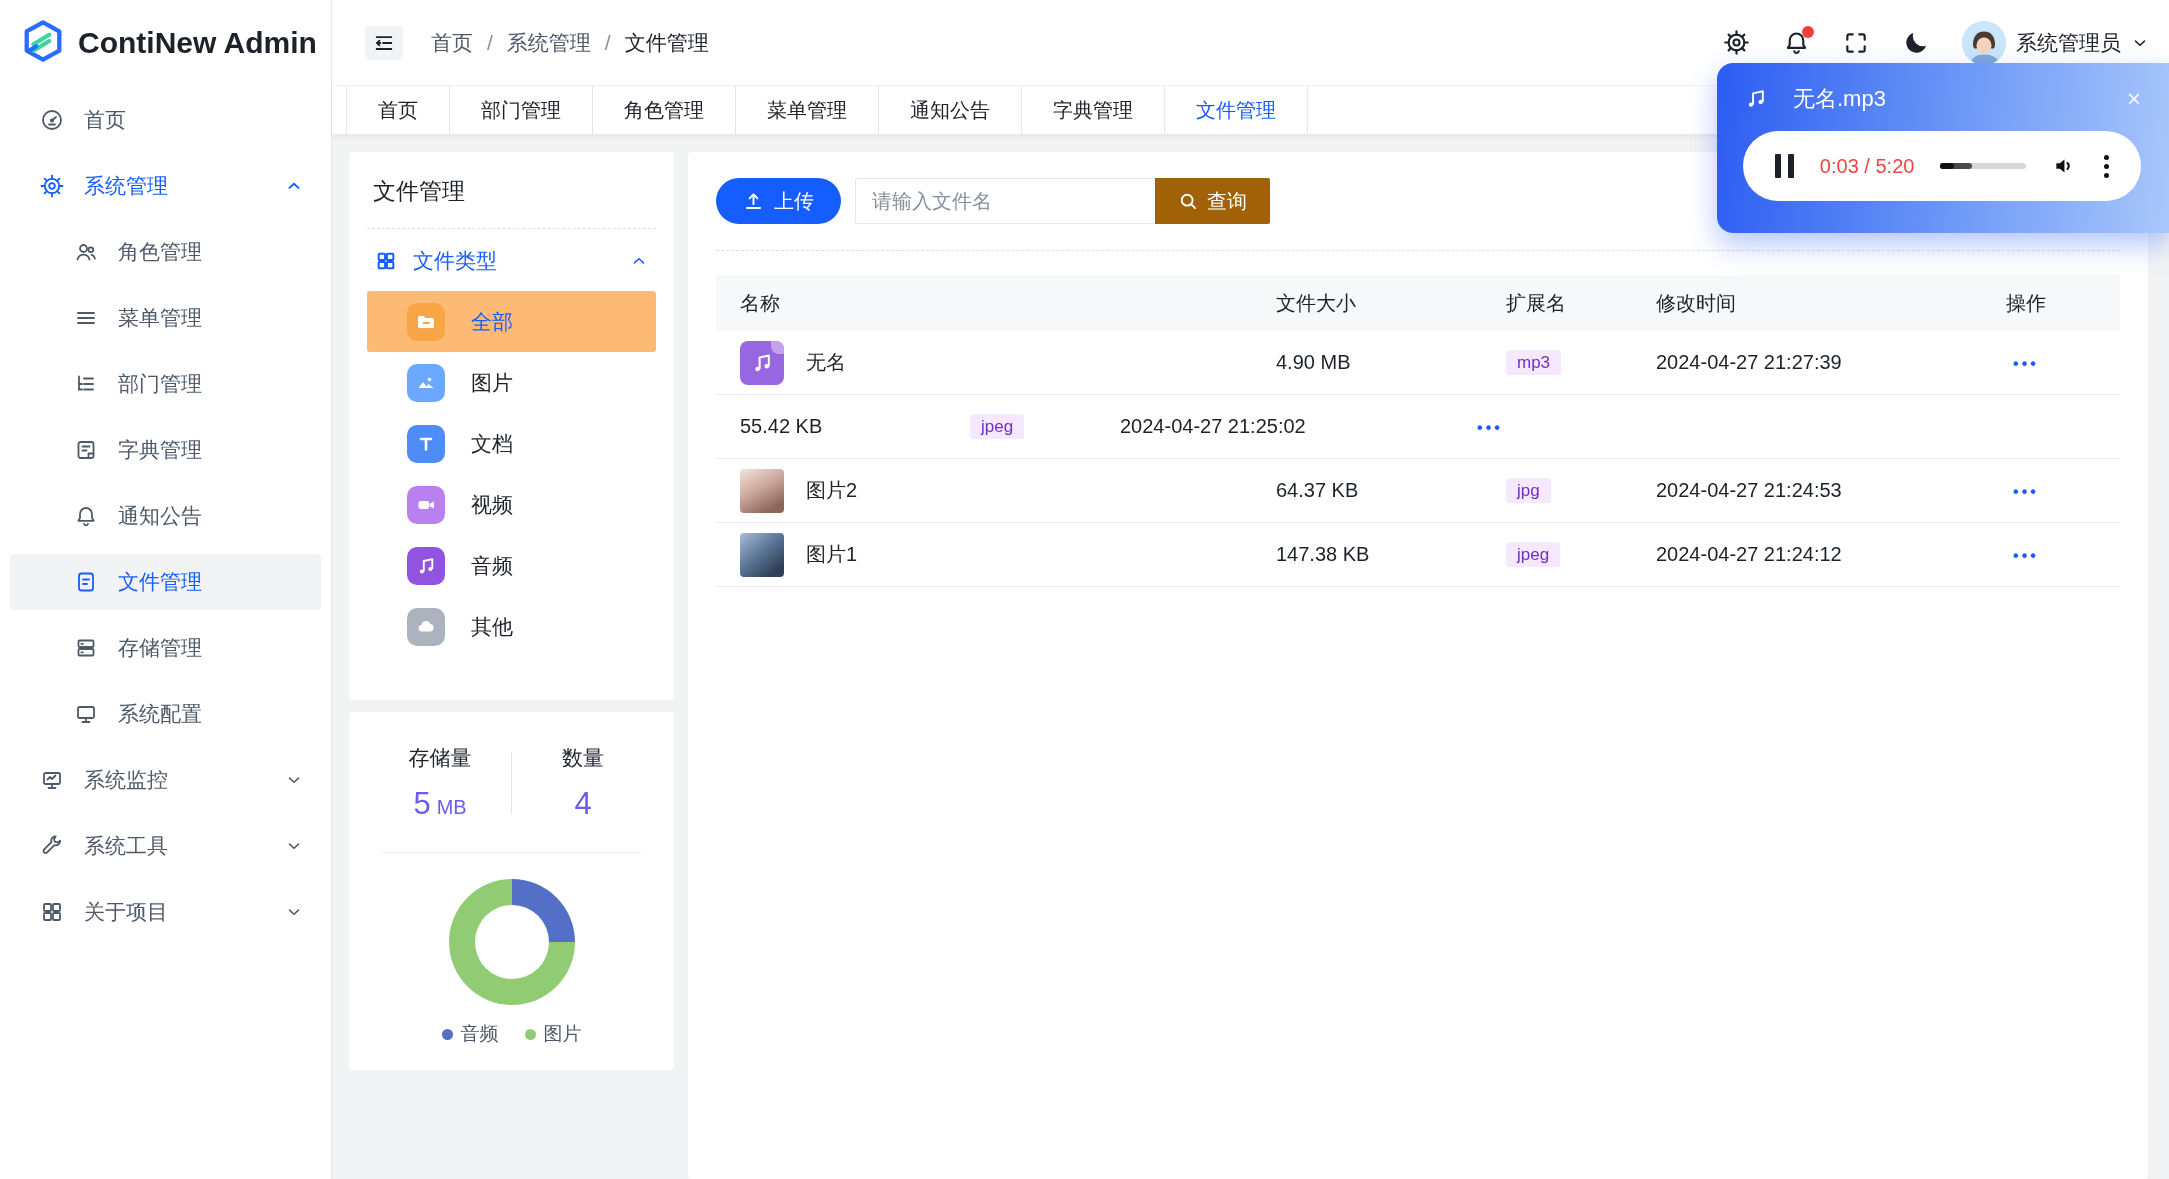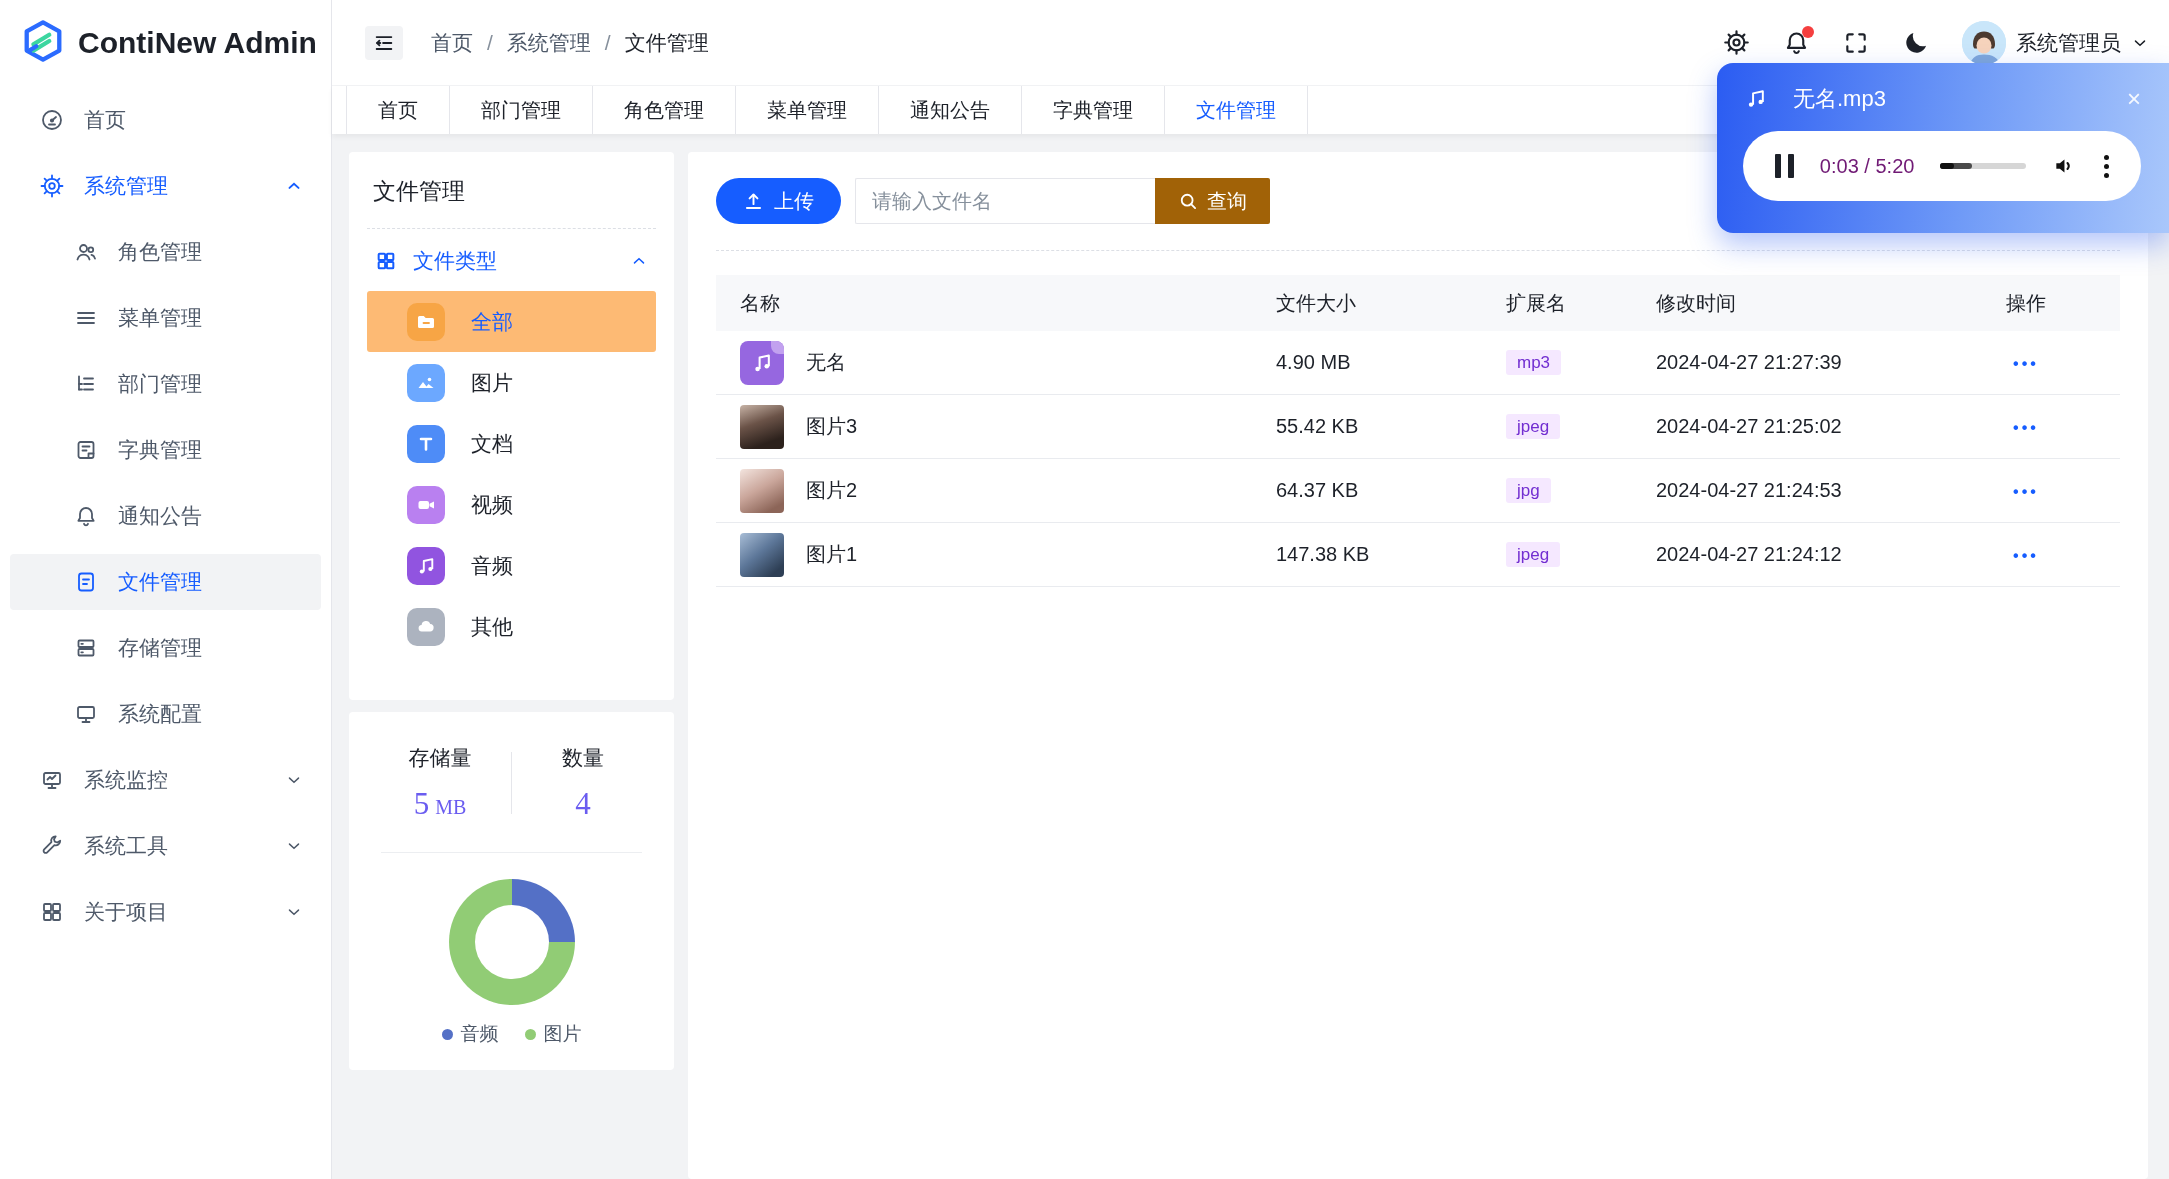--- a/index.html
+++ b/index.html
@@ -64,21 +64,21 @@
     border-radius:3px; font-size:21px; color:#1d2129; cursor:pointer; }
   .type-item.selected { background:#fdba74; color:#165dff; }
   .type-badge { width:38px; height:38px; border-radius:10px; display:flex; align-items:center;
     justify-content:center; flex:none; }
   .type-badge svg { width:24px; height:24px; }
 
   .stats-card { height:358px; padding:32px 20px 0; }
   .stats-row { display:flex; align-items:stretch; text-align:center; }
   .stat { flex:1; }
   .stat-label { font-size:21px; color:#1d2129; }
-  .stat-value { margin-top:14px; color:#6a5cf0;font-family:Liberation Serif, serif; }
+  .stat-value { margin-top:14px; color:#6a5cf0; }
   .stat-num { font-size:31px; }
   .stat-unit { font-size:20px; margin-left:6px; }
   .v-div { width:1px; background:#e5e6eb; margin:8px 0; }
   .h-div { border-top:1px solid #eceef1; margin:30px 12px 0; }
   .donut-wrap { display:flex; flex-direction:column; align-items:center; margin-top:26px; }
   .donut { width:126px; height:126px; border-radius:50%; position:relative;
     background:conic-gradient(#5470c6 0 25%, #91cc75 25% 100%); }
   .donut::after { content:""; position:absolute; inset:26px; background:#fff; border-radius:50%; }
   .legend { display:flex; gap:26px; margin-top:16px; }
   .legend-item { display:flex; align-items:center; gap:8px; font-size:19px; color:#4e5969; }
@@ -124,21 +124,21 @@
     background:linear-gradient(96deg,#2b5cf2 0%,#6f9af7 55%,#a9c7fb 100%);
     box-shadow:0 12px 28px rgba(43,92,242,.35); }
   .player-head { display:flex; align-items:center; gap:24px; color:#fff; }
   .player-title { font-size:22px; font-weight:500; }
   .player-close { margin-left:auto; background:none; border:none; color:rgba(255,255,255,.9);
     font-size:24px; line-height:1; cursor:pointer; }
   .player-pill { margin-top:17px; height:70px; background:#fff; border-radius:35px;
     display:flex; align-items:center; justify-content:space-between; padding:0 32px; }
   .pause-btn { display:flex; gap:7px; background:none; border:none; cursor:pointer; }
   .pause-btn i { display:block; width:6px; height:24px; background:#1d2129; border-radius:1px; }
-  .time { font-size:20px; color:#701a75; white-space:nowrap; }
+  .time { font-size:20px; color:#ef4444; white-space:nowrap; }
   .progress { width:86px; height:6px; border-radius:3px; background:#d6d6d6; position:relative; cursor:pointer; }
   .progress .played { position:absolute; left:0; top:0; height:6px; width:32px; background:#4a4a4a; border-radius:3px; }
   .progress .knob { position:absolute; left:0; top:0; height:6px; width:14px; background:#111; border-radius:3px; }
   .pill-icon { background:none; border:none; display:flex; align-items:center; cursor:pointer; color:#111; }
   .kebab { display:flex; flex-direction:column; gap:4px; }
   .kebab i { width:5px; height:5px; border-radius:50%; background:#111; display:block; }
 </style>
 </head>
 <body>
 
@@ -521,24 +521,20 @@
             </span>
             <span>无名</span>
           </div>
           <div class="col-size">4.90 MB</div>
           <div class="col-ext"><span class="tag">mp3</span></div>
           <div class="col-time">2024-04-27 21:27:39</div>
           <div class="col-ops"><span class="ops">•••</span></div>
         </div>
 
         <div class="tbl-row">
-          <div class="col-name">
-            <span class="thumb ph3"></span>
-            <span>图片3</span>
-          </div>
           <div class="col-size">55.42 KB</div>
           <div class="col-ext"><span class="tag">jpeg</span></div>
           <div class="col-time">2024-04-27 21:25:02</div>
           <div class="col-ops"><span class="ops">•••</span></div>
         </div>
 
         <div class="tbl-row">
           <div class="col-name">
             <span class="thumb ph2"></span>
             <span>图片2</span>

